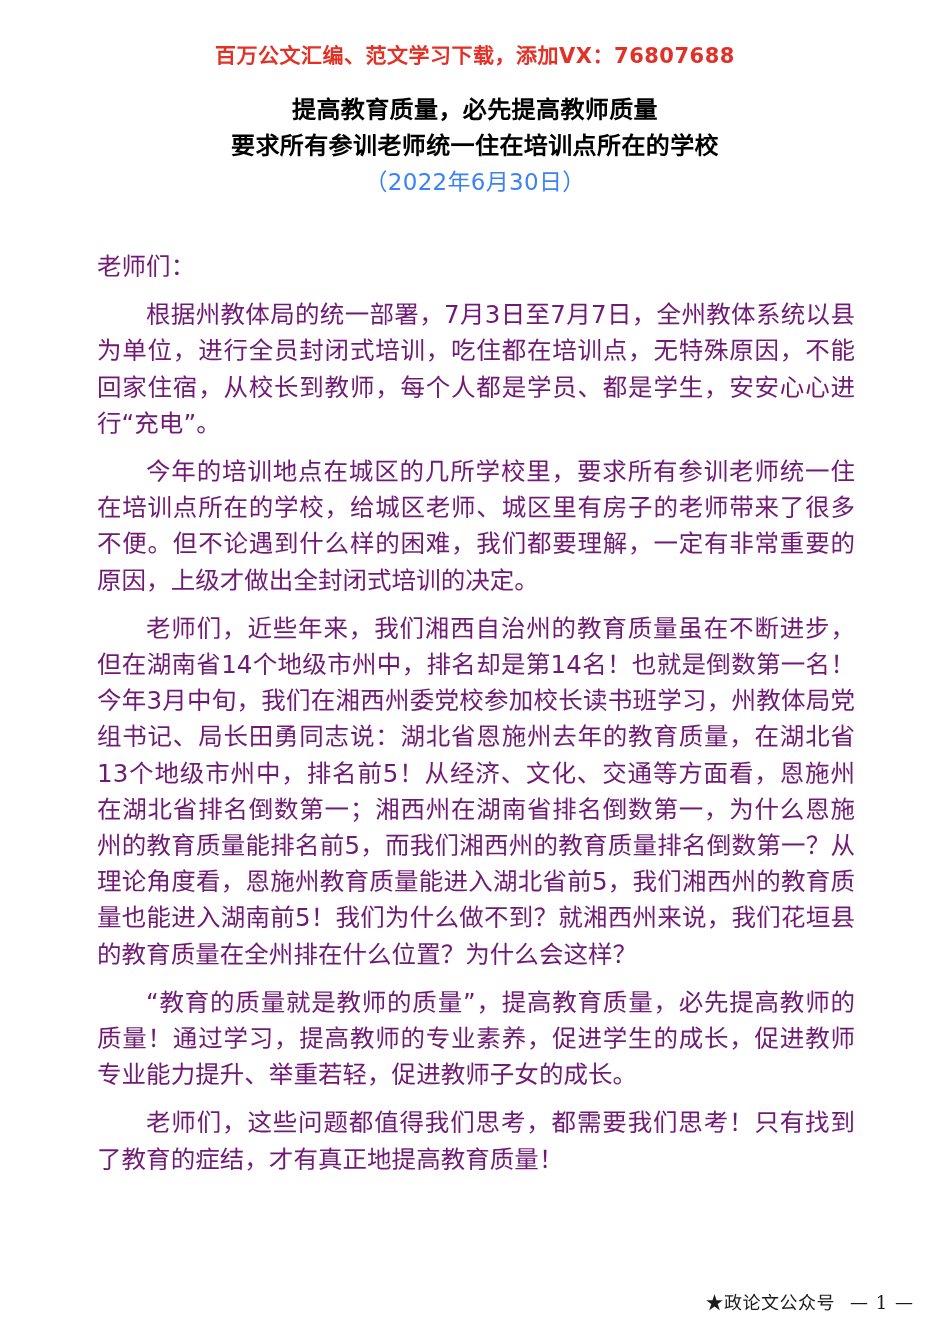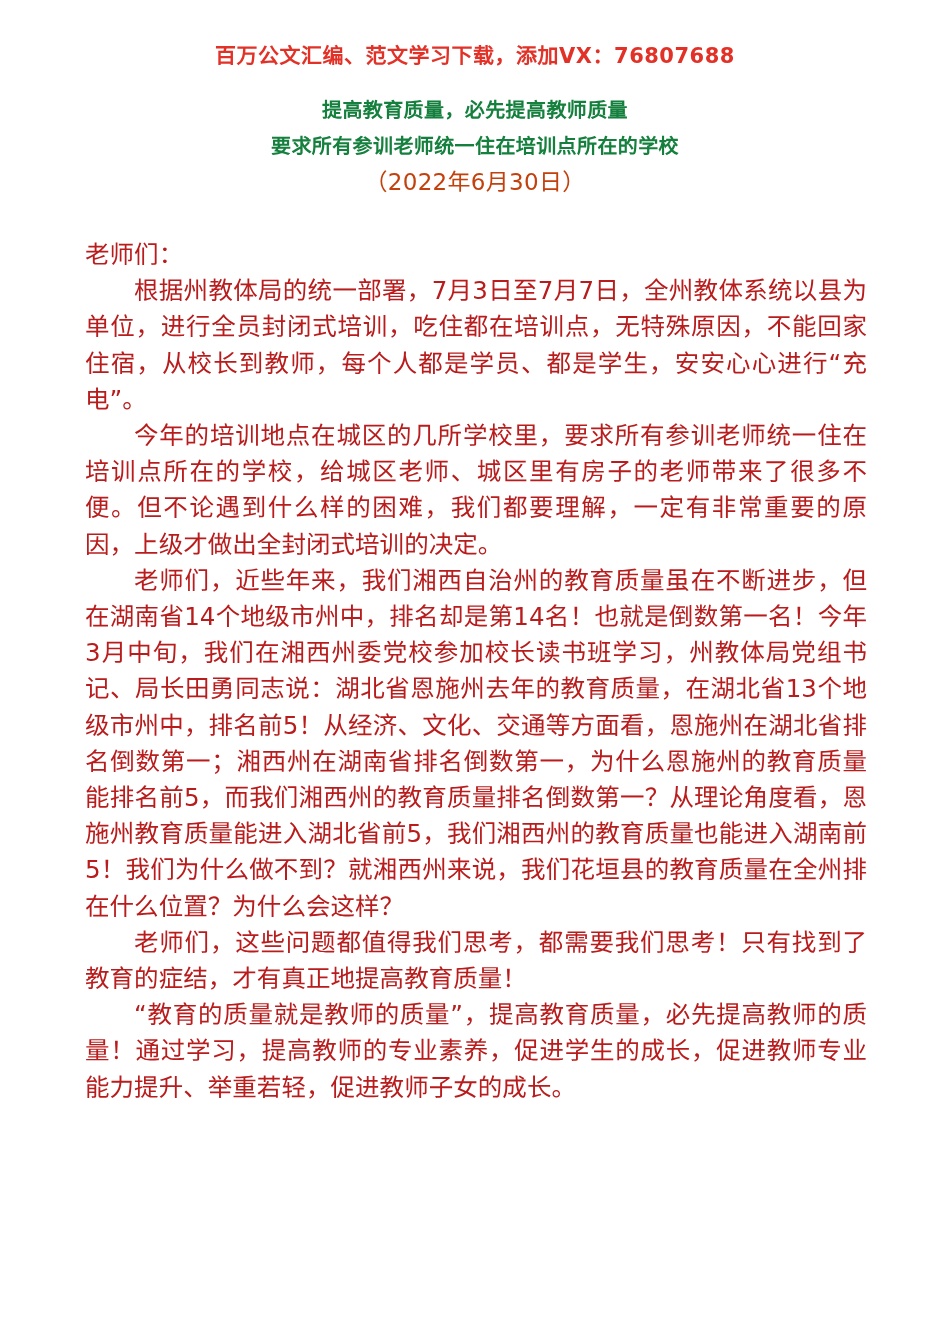--- a/index.html
+++ b/index.html
@@ -39,53 +39,53 @@
   
   .title-block {
     position: absolute;
     top: 92px;
     left: 0;
     width: 950px;
     text-align: center;
   }
 
   .doc-title-line {
-    font-size: 20px;
+    font-size: 24px;
     font-weight: 700;
     line-height: 36px;
     letter-spacing: 0.4px;
-    color: #15803d;
+    color: #000000;
     white-space: nowrap;
   }
 
   .doc-date-line {
     font-size: 23px;
     font-weight: 400;
     line-height: 36px;
     letter-spacing: 0.3px;
-    color: #c2410c;
+    color: #3b82f6;
     white-space: nowrap;
   }
 
   
   .doc-body {
     position: absolute;
     top: 237px;
     left: 85px;
     width: 782px;
   }
 
   .doc-para {
     font-size: 24.5px;
     line-height: 36.2px;
     letter-spacing: 0.05px;
     text-align: justify;
     text-justify: inter-ideograph;
-    margin: 0;
-    color: #b91c1c;
+    margin: 12px;
+    color: #701a75;
     text-indent: 0;
   }
 
   .doc-para.indent {
     text-indent: 49px;
   }
 
   
   .doc-footer {
     position: absolute;
@@ -122,18 +122,22 @@
     <div class="doc-title-line">提高教育质量，必先提高教师质量</div>
     <div class="doc-title-line">要求所有参训老师统一住在培训点所在的学校</div>
     <div class="doc-date-line">（2022年6月30日）</div>
   </div>
 
   <div class="doc-body">
       <p class="doc-para">老师们：</p>
       <p class="doc-para indent">根据州教体局的统一部署，7月3日至7月7日，全州教体系统以县为单位，进行全员封闭式培训，吃住都在培训点，无特殊原因，不能回家住宿，从校长到教师，每个人都是学员、都是学生，安安心心进行“充电”。</p>
       <p class="doc-para indent">今年的培训地点在城区的几所学校里，要求所有参训老师统一住在培训点所在的学校，给城区老师、城区里有房子的老师带来了很多不便。但不论遇到什么样的困难，我们都要理解，一定有非常重要的原因，上级才做出全封闭式培训的决定。</p>
       <p class="doc-para indent">老师们，近些年来，我们湘西自治州的教育质量虽在不断进步，但在湖南省14个地级市州中，排名却是第14名！也就是倒数第一名！今年3月中旬，我们在湘西州委党校参加校长读书班学习，州教体局党组书记、局长田勇同志说：湖北省恩施州去年的教育质量，在湖北省13个地级市州中，排名前5！从经济、文化、交通等方面看，恩施州在湖北省排名倒数第一；湘西州在湖南省排名倒数第一，为什么恩施州的教育质量能排名前5，而我们湘西州的教育质量排名倒数第一？从理论角度看，恩施州教育质量能进入湖北省前5，我们湘西州的教育质量也能进入湖南前5！我们为什么做不到？就湘西州来说，我们花垣县的教育质量在全州排在什么位置？为什么会这样？</p>
+      <p class="doc-para indent">“教育的质量就是教师的质量”，提高教育质量，必先提高教师的质量！通过学习，提高教师的专业素养，促进学生的成长，促进教师专业能力提升、举重若轻，促进教师子女的成长。</p>
       <p class="doc-para indent">老师们，这些问题都值得我们思考，都需要我们思考！只有找到了教育的症结，才有真正地提高教育质量！</p>
-      <p class="doc-para indent">“教育的质量就是教师的质量”，提高教育质量，必先提高教师的质量！通过学习，提高教师的专业素养，促进学生的成长，促进教师专业能力提升、举重若轻，促进教师子女的成长。</p>
     </div>
 
+  <div class="doc-footer">
+    <span class="footer-mark">★政论文公众号</span>
+    <span class="footer-page">— 1 —</span>
+  </div>
 
 </div>
 
 </body></html>

